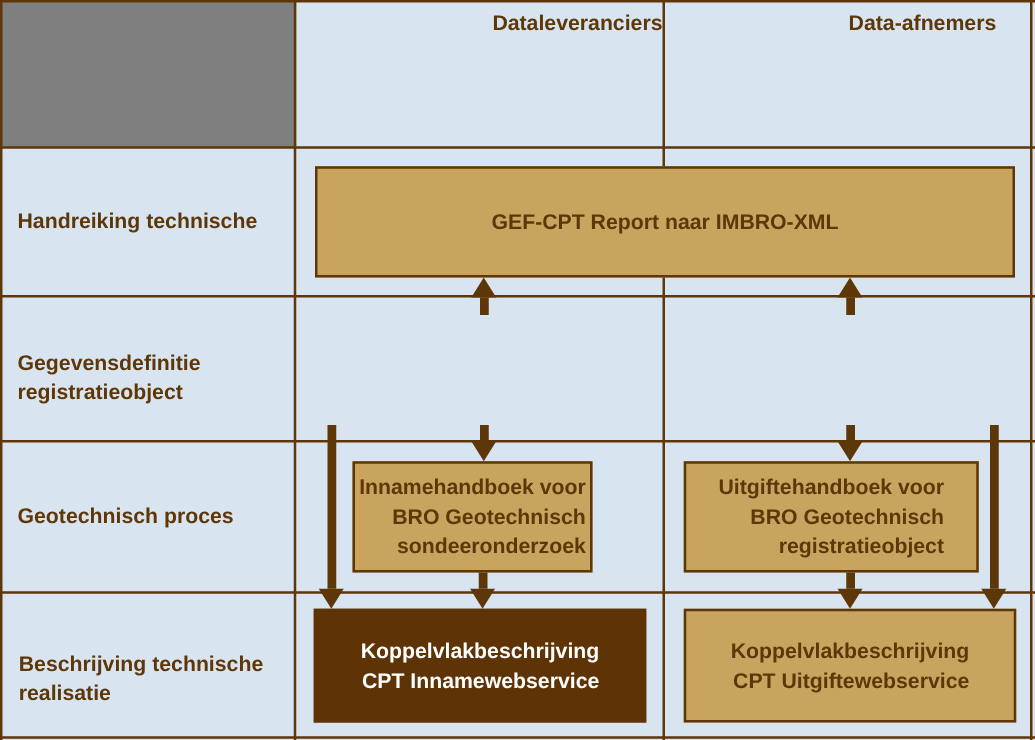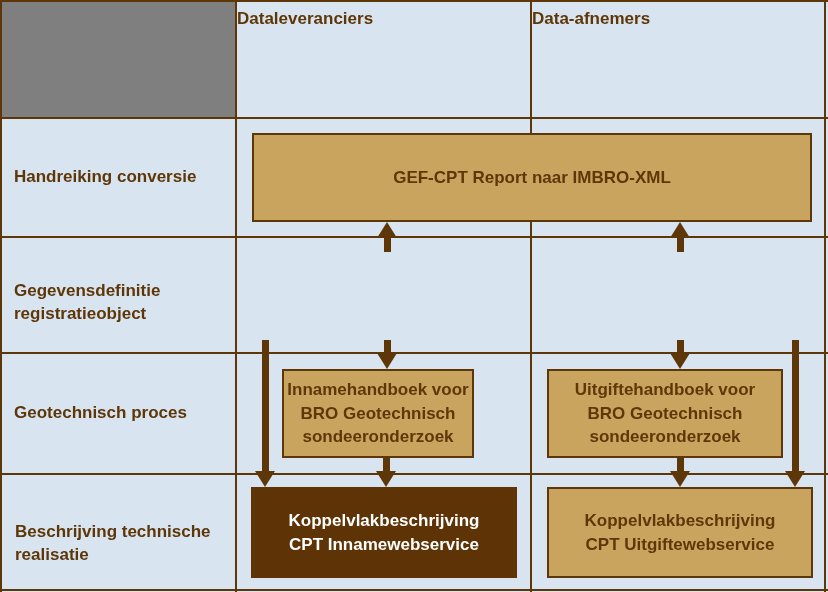--- a/index.html
+++ b/index.html
@@ -6,30 +6,30 @@
   .canvas {
     position:relative; width:828px; height:592px; overflow:hidden;
     background: var(--background, #D8E4F0);
     font-family:"Liberation Sans", sans-serif;
     font-weight:bold;
     color: var(--text_dark, #5E3708);
   }
   .gray-cell { position:absolute; left:0; top:0; width:237px; height:118px;
     background: var(--gray_cell, #7F7F7F); z-index:1; }
   .gridline { position:absolute; background: var(--grid, #5E3708); z-index:2; }
-  .colheader { position:absolute; top:0; padding-top:9px; text-align:left;
+  .colheader { position:absolute; top:0; padding-top:9px; text-align:right;
     font-size:17px; z-index:3; }
   .rowlabel { position:absolute; left:2px; width:233px; display:flex; align-items:center;
     padding-left:12px; box-sizing:border-box; font-size:17px; line-height:1.35;
     white-space:pre-line; z-index:3; }
   .box { position:absolute; box-sizing:border-box;
     background: var(--box_fill, #C9A45F);
     border:2px solid var(--box_border, #5E3708);
     display:flex; align-items:center; justify-content:center;
-    text-align:center; font-size:17px; line-height:1.4; white-space:pre-line; z-index:4; }
+    text-align:right; font-size:17px; line-height:1.4; white-space:pre-line; z-index:4; }
   .box.dark { background: var(--dark_box_fill, #5E3305);
     border-color: var(--dark_box_fill, #5E3305);
     color: var(--dark_box_text, #FFFFFF); }
   .stem { position:absolute; width:7px; background: var(--grid, #5E3708); z-index:5; }
   .head-up { position:absolute; width:0; height:0; z-index:5;
     border-left:10px solid transparent; border-right:10px solid transparent;
     border-bottom:16px solid var(--grid, #5E3708); }
   .head-down { position:absolute; width:0; height:0; z-index:5;
     border-left:10px solid transparent; border-right:10px solid transparent;
     border-top:16px solid var(--grid, #5E3708); }
@@ -48,37 +48,37 @@
   <div class="gridline" style="left:0;top:473px;width:828px;height:2px;"></div>
   <div class="gridline" style="left:0;top:589px;width:828px;height:2px;"></div>
   <div class="gridline" style="left:0;top:0;width:2px;height:592px;"></div>
   <div class="gridline" style="left:235px;top:0;width:2px;height:592px;"></div>
   <div class="gridline" style="left:530px;top:0;width:2px;height:592px;"></div>
   <div class="gridline" style="left:824px;top:0;width:2px;height:592px;"></div>
 
   <div class="colheader" style="left:237px;width:293px;">Dataleveranciers</div>
   <div class="colheader" style="left:532px;width:265px;">Data-afnemers</div>
 
-  <div class="rowlabel" style="top:118px;height:118px;">Handreiking conversie</div>
+  <div class="rowlabel" style="top:118px;height:118px;">Handreiking technische</div>
   <div class="rowlabel" style="top:246px;height:114px;">Gegevensdefinitie
 registratieobject</div>
   <div class="rowlabel" style="top:354px;height:119px;">Geotechnisch proces</div>
   <div class="rowlabel" style="top:475px;height:138px;padding-left:13px;">Beschrijving technische
 realisatie</div>
 
   <div class="box" style="left:252px;top:133px;width:560px;height:89px;">GEF-CPT Report naar IMBRO-XML</div>
 
 
   <div class="box" style="left:282px;top:369px;width:192px;height:89px;">Innamehandboek voor
 BRO Geotechnisch
 sondeeronderzoek</div>
 
   <div class="box" style="left:547px;top:369px;width:236px;height:89px;">Uitgiftehandboek voor
 BRO Geotechnisch
-sondeeronderzoek</div>
+registratieobject</div>
 
   <div class="box dark" style="left:251px;top:487px;width:266px;height:91px;">Koppelvlakbeschrijving
 CPT Innamewebservice</div>
 
   <div class="box" style="left:547px;top:487px;width:266px;height:91px;">Koppelvlakbeschrijving
 CPT Uitgiftewebservice</div>
 
   <div>
     <div class="head-up" style="left:377px;top:222px;"></div>
     <div class="stem" style="left:384px;top:238px;height:14px;"></div>

